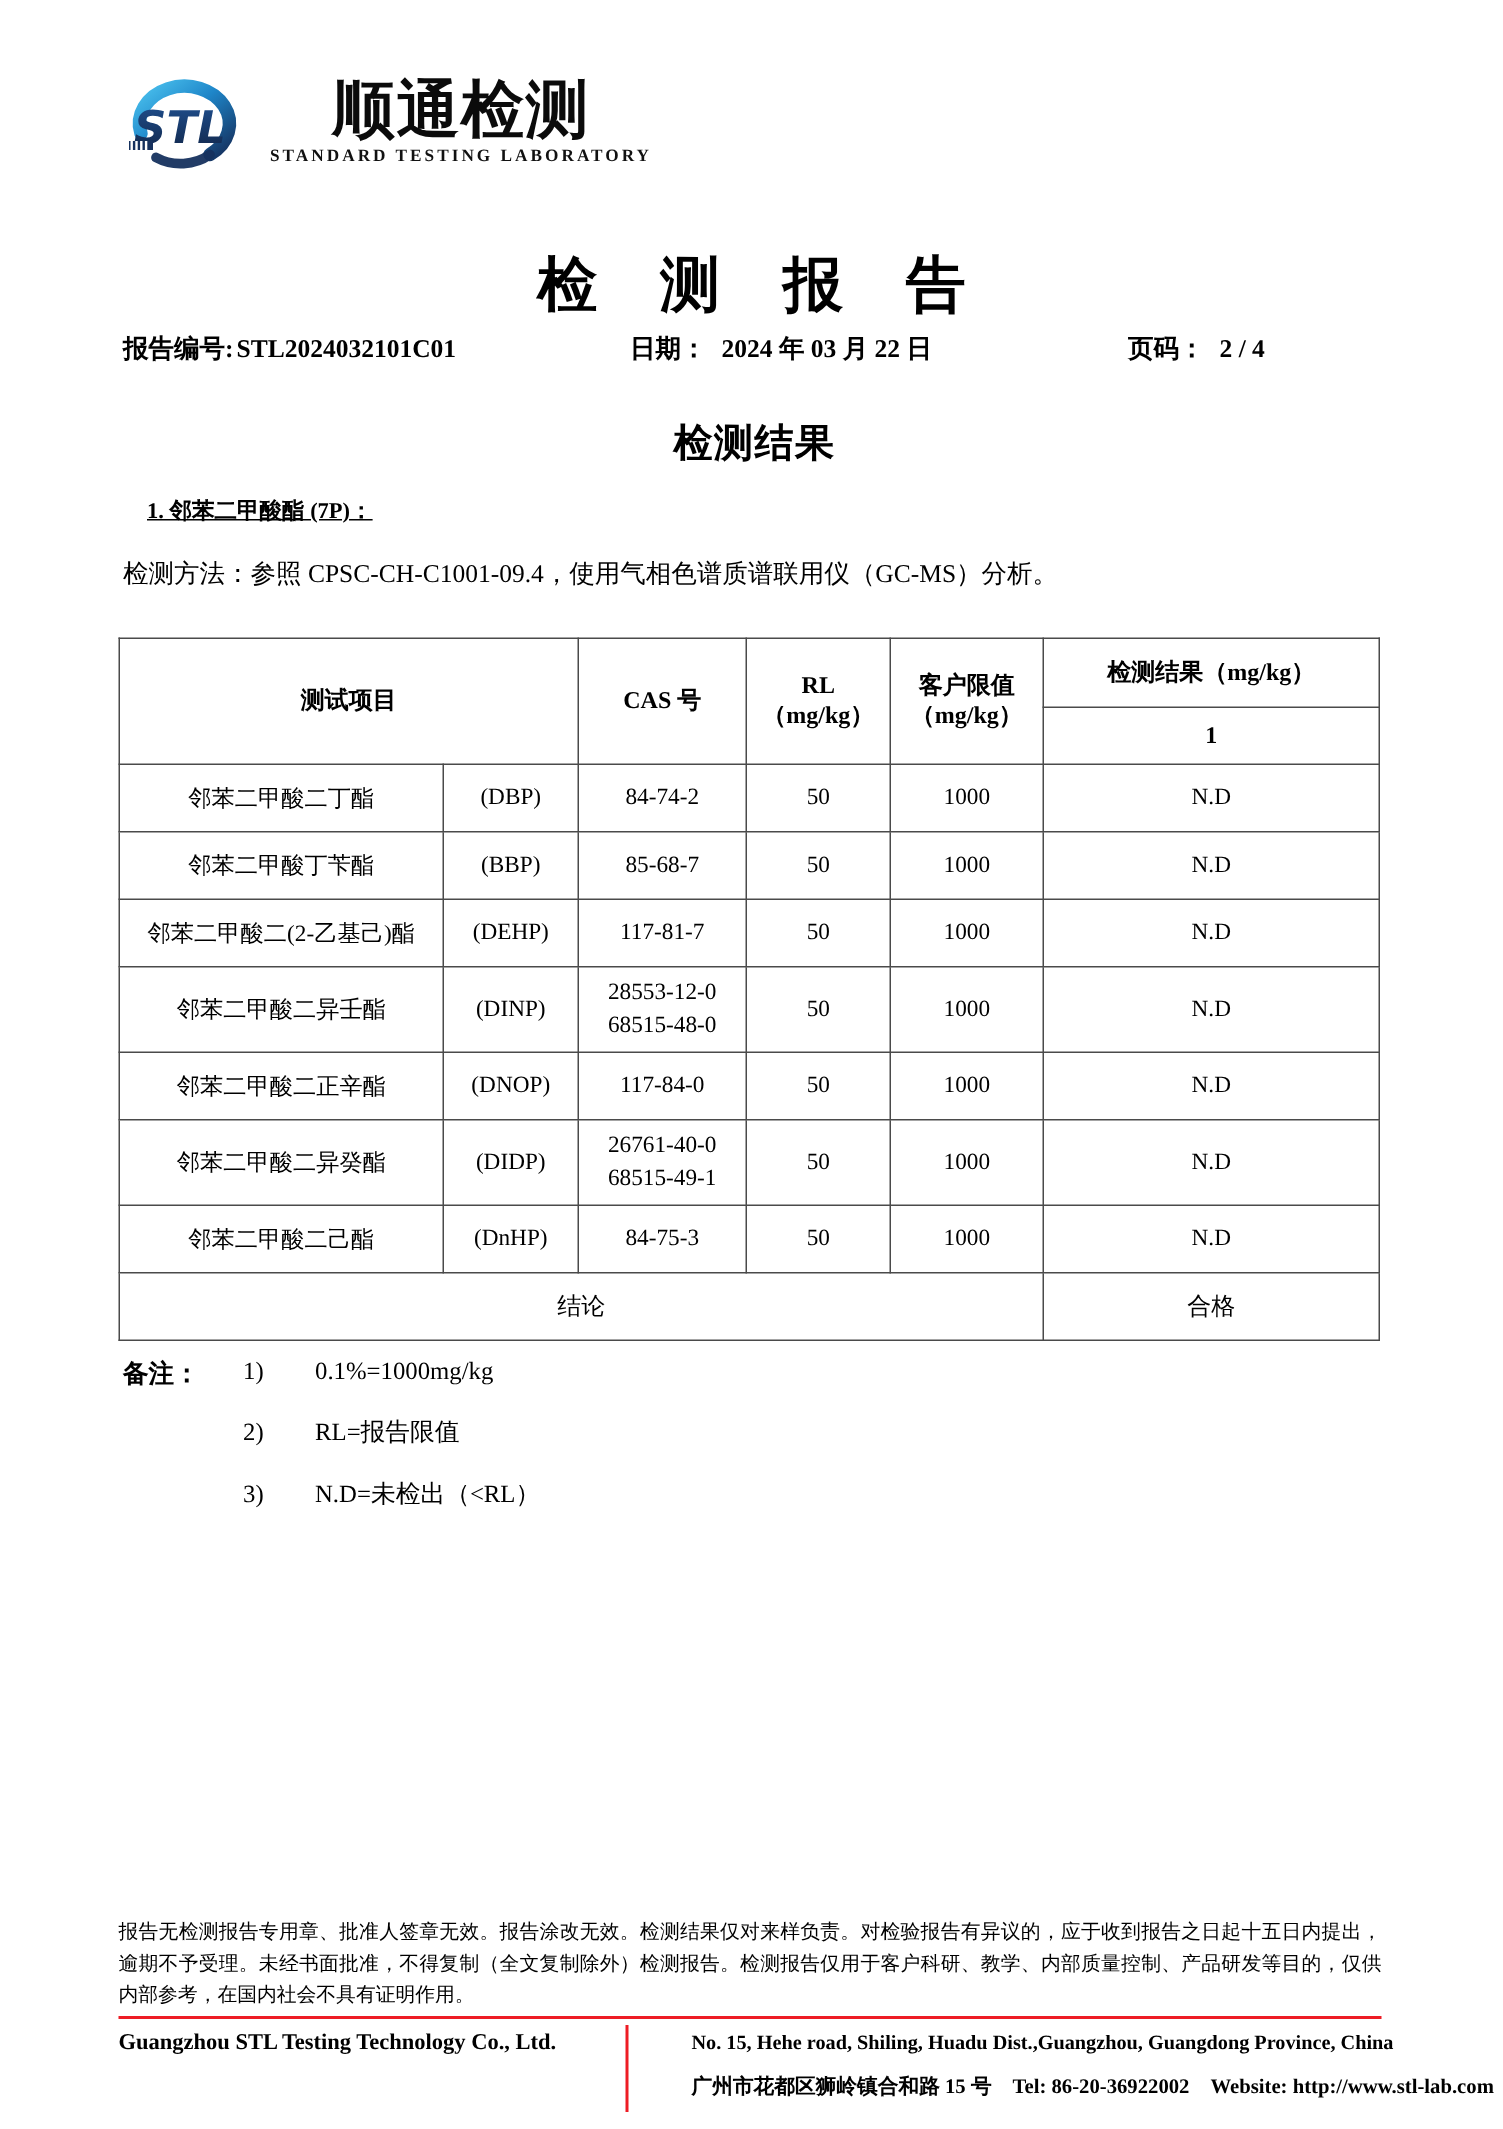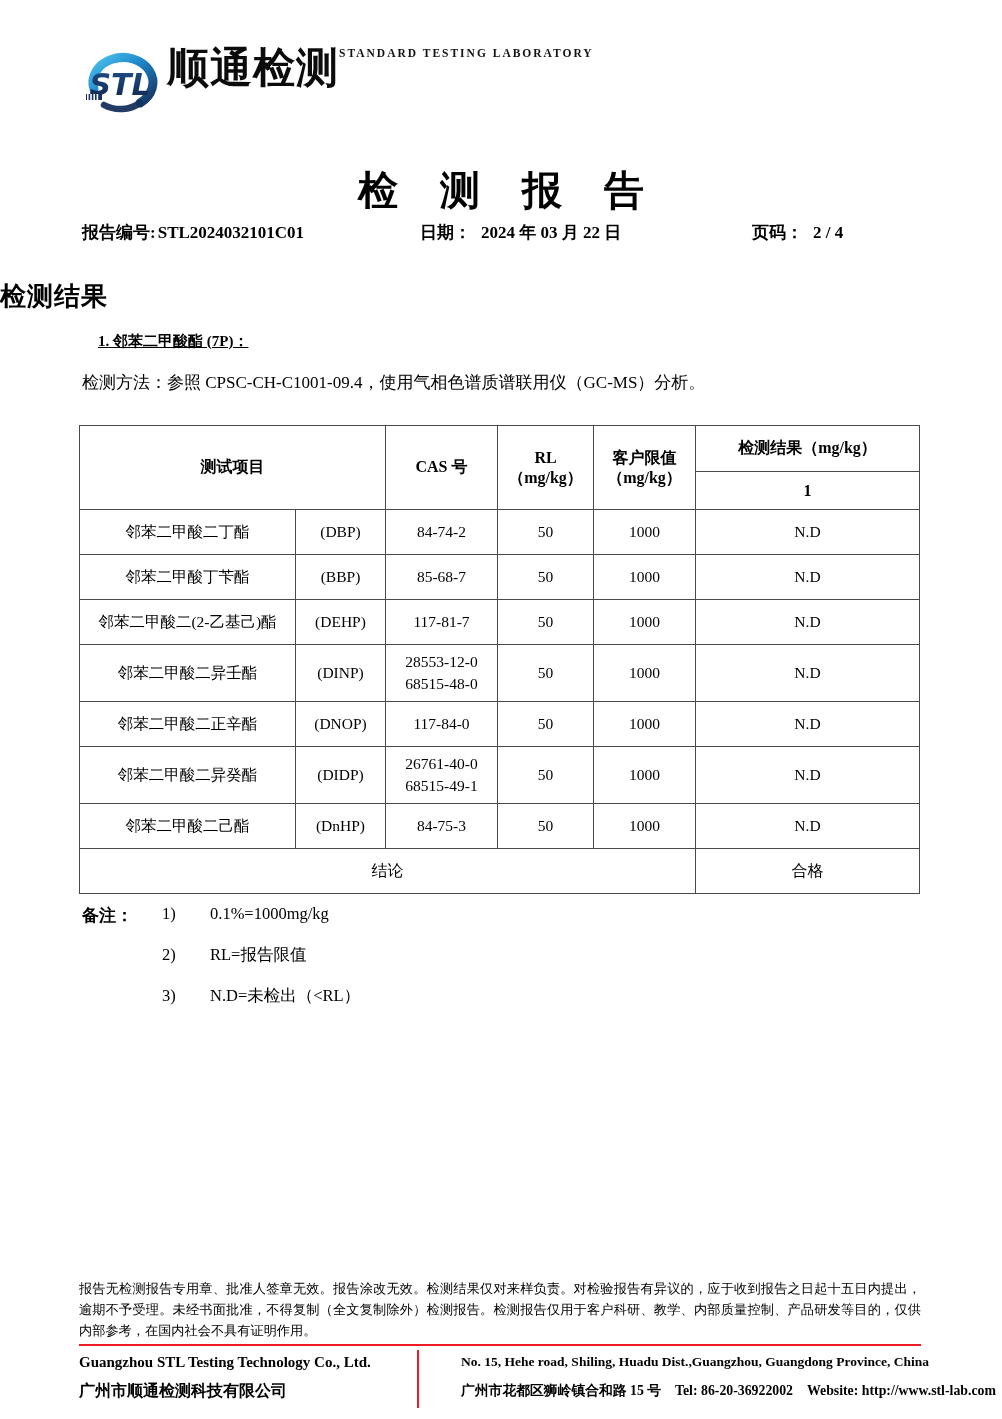--- a/index.html
+++ b/index.html
@@ -34,25 +34,26 @@
   }
   .logo-mark {
     position: relative;
     width: 88px;
     height: 70px;
     flex: none;
   }
   .logo-mark svg { display: block; }
 
   .logo-wordmark {
-    margin-left: 1px;
+    margin-left: 14px;
     display: flex;
-    flex-direction: row;
+    flex-direction: column;
     justify-content: center;
     height: 70px;
+    align-items: center;
   }
   .logo-cn {
     font-family: "DejaVu Sans", "Liberation Sans", sans-serif;
     font-weight: bold;
     font-size: 42px;
     line-height: 46px;
     letter-spacing: 1px;
     color: #0b0b0b;
     white-space: nowrap;
   }
@@ -101,26 +102,27 @@
   .meta-page   { position: absolute; left: 670px; top: 0; }
   .meta-label { margin-right: 2px; }
   .gapsm { display: inline-block; width: 8px; }
 
   
   .section-title {
     position: absolute;
     left: 0;
     top: 279px;
     width: 950px;
-    text-align: left;
+    text-align: center;
     font-family: "DejaVu Sans", "Liberation Sans", sans-serif;
     font-weight: bold;
     font-size: 26px;
     line-height: 34px;
     letter-spacing: 1px;
+    padding-left: 28px;
   }
 
   .item-heading {
     position: absolute;
     left: 98px;
     top: 329px;
     font-weight: bold;
     font-size: 15px;
     line-height: 24px;
     white-space: nowrap;
@@ -435,21 +437,20 @@
       <span class="note-num">3)</span><span>N.D=未检出（&lt;RL）</span>
     </div>
   </div>
 
   <div class="footer">
     <div class="disclaimer">报告无检测报告专用章、批准人签章无效。报告涂改无效。检测结果仅对来样负责。对检验报告有异议的，应于收到报告之日起十五日内提出，逾期不予受理。未经书面批准，不得复制（全文复制除外）检测报告。检测报告仅用于客户科研、教学、内部质量控制、产品研发等目的，仅供内部参考，在国内社会不具有证明作用。</div>
     <div class="red-rule"></div>
     <div class="footer-grid">
       <div class="footer-left">
         <div class="fl-en">Guangzhou STL Testing Technology Co., Ltd.</div>
-        <div class="fl-cn">广州市顺通检测科技有限公司</div>
       </div>
       <div class="footer-div"></div>
       <div class="footer-right">
         <div class="fr-en">No. 15, Hehe road, Shiling, Huadu Dist.,Guangzhou, Guangdong Province, China</div>
         <div class="fr-cn">
           <span>广州市花都区狮岭镇合和路 15 号</span><span class="fr-sp"></span><span>Tel: 86-20-36922002</span><span class="fr-sp"></span><span>Website: http://www.stl-lab.com</span>
         </div>
       </div>
     </div>
   </div>

